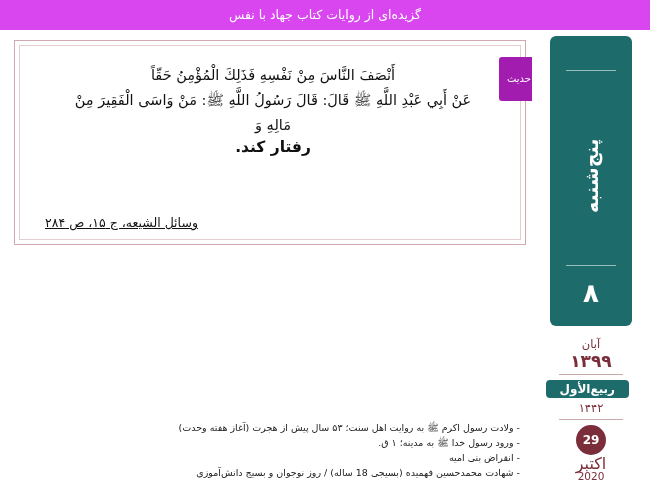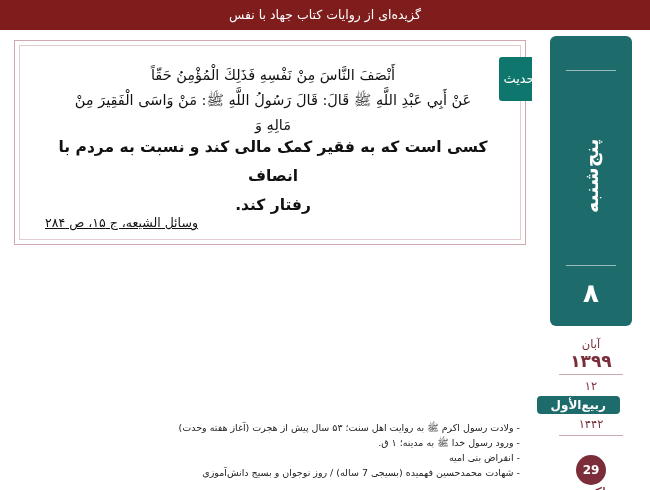--- a/index.html
+++ b/index.html
@@ -15,21 +15,21 @@
     position: relative;
   }
 
   
   .header-bar {
     position: absolute;
     left: 0;
     top: 0;
     width: 650px;
     height: 30px;
-    background: #7f1d1d;
+    background: #d946ef;
   }
   .header-title {
     position: absolute;
     left: 0;
     top: 0;
     width: 650px;
     height: 30px;
     line-height: 30px;
     text-align: center;
     color: #ffffff;
@@ -131,33 +131,33 @@
     margin: 3px auto 3px auto;
   }
   .pill {
     display: inline-block;
     background: #1d6b6b;
     color: #ffffff;
     border-radius: 4px;
     padding: 2px 14px;
     font-size: 12px;
     font-weight: bold;
-    margin: 2px 12px;
+    margin: 2px 3px;
   }
   .circle-badge {
     width: 30px;
     height: 30px;
     border-radius: 50%;
     background: #7b2e3a;
     color: #ffffff;
     font-size: 12px;
     font-weight: bold;
     line-height: 30px;
     text-align: center;
-    margin: 19px auto 2px auto;
+    margin: 5px auto 2px auto;
   }
   .greg-month {
     color: #7b2e3a;
     font-size: 16px;
     line-height: 13px;
     text-align: center;
   }
   .greg-year {
     color: #7b2e3a;
     font-size: 10.5px;
@@ -192,23 +192,23 @@
   .corner.tr { right: -1px; top: -1px; border-left: none; border-bottom: none; }
   .corner.bl { left: -1px; bottom: -1px; border-right: none; border-top: none; }
   .corner.br { right: -1px; bottom: -1px; border-left: none; border-top: none; }
 
   .hadith-badge {
     position: absolute;
     right: -14px;
     top: 16px;
     width: 40px;
     height: 44px;
-    background: #0f766e;
-    color: #ffffff;
-    font-size: 13px;
+    background: #a21caf;
+    color: #ffffff;
+    font-size: 10px;
     text-align: center;
     line-height: 44px;
     direction: rtl;
     border-radius: 3px;
   }
 
   .arabic-text {
     position: absolute;
     right: 42px;
     top: 22px;
@@ -271,50 +271,48 @@
   <div class="corner br"></div>
 
   <div class="hadith-badge">حدیث</div>
 
   <div class="arabic-text">
     <div>أَنْصَفَ النَّاسَ مِنْ نَفْسِهِ فَذَلِكَ الْمُؤْمِنُ حَقّاً</div>
     <div>عَنْ أَبِي عَبْدِ اللَّهِ ﷺ قَالَ: قَالَ رَسُولُ اللَّهِ ﷺ: مَنْ وَاسَى الْفَقِيرَ مِنْ مَالِهِ وَ</div>
   </div>
 
   <div class="persian-text">
-    <div>کسی است که به فقیر کمک مالی کند و نسبت به مردم با انصاف</div>
     <div>رفتار کند.</div>
   </div>
 
   <div class="source-text">وسائل الشیعه، ج ۱۵، ص ۲۸۴</div>
 </div>
 
 <div class="side-column">
 
   <div class="side-panel">
     <div class="side-panel-top-label"></div>
     <div class="side-divider d1"></div>
     <div class="side-panel-weekday">پنج‌شنبه</div>
     <div class="side-divider d2"></div>
     <div class="side-panel-daynum">۸</div>
   </div>
 
   <div class="date-stack">
     <div class="row">آبان</div>
     <div class="row big">۱۳۹۹</div>
     <div class="hr"></div>
-    <div class="row">۱۲</div>
     <div class="pill">ربیع‌الأول</div>
     <div class="row">۱۴۴۲</div>
     <div class="hr"></div>
     <div class="circle-badge">29</div>
     <div class="greg-month">اکتبر</div>
     <div class="greg-year">2020</div>
   </div>
 
 </div>
 
 <div class="events">
   <div class="event">- ولادت رسول اکرم ﷺ به روایت اهل سنت؛ ۵۳ سال پیش از هجرت (آغاز هفته وحدت)</div>
   <div class="event">- ورود رسول خدا ﷺ به مدینه؛ ۱ ق.</div>
   <div class="event">- انقراض بنی امیه</div>
-  <div class="event">- شهادت محمدحسین فهمیده (بسیجی 7 ساله) / روز نوجوان و بسیج دانش‌آموزی</div>
+  <div class="event">- شهادت محمدحسین فهمیده (بسیجی 18 ساله) / روز نوجوان و بسیج دانش‌آموزی</div>
 </div>
 
 </body></html>

